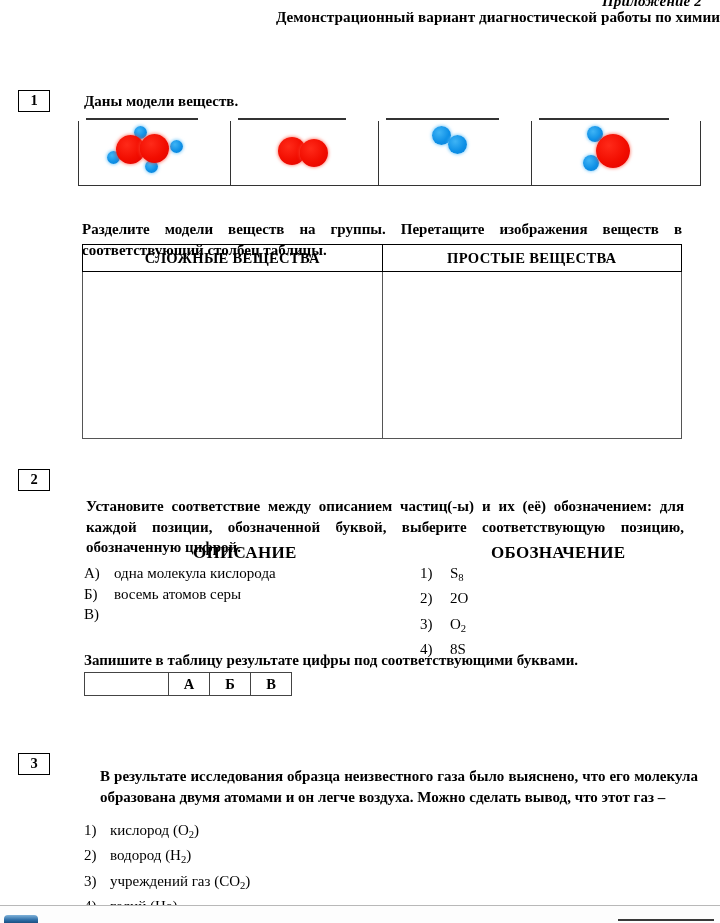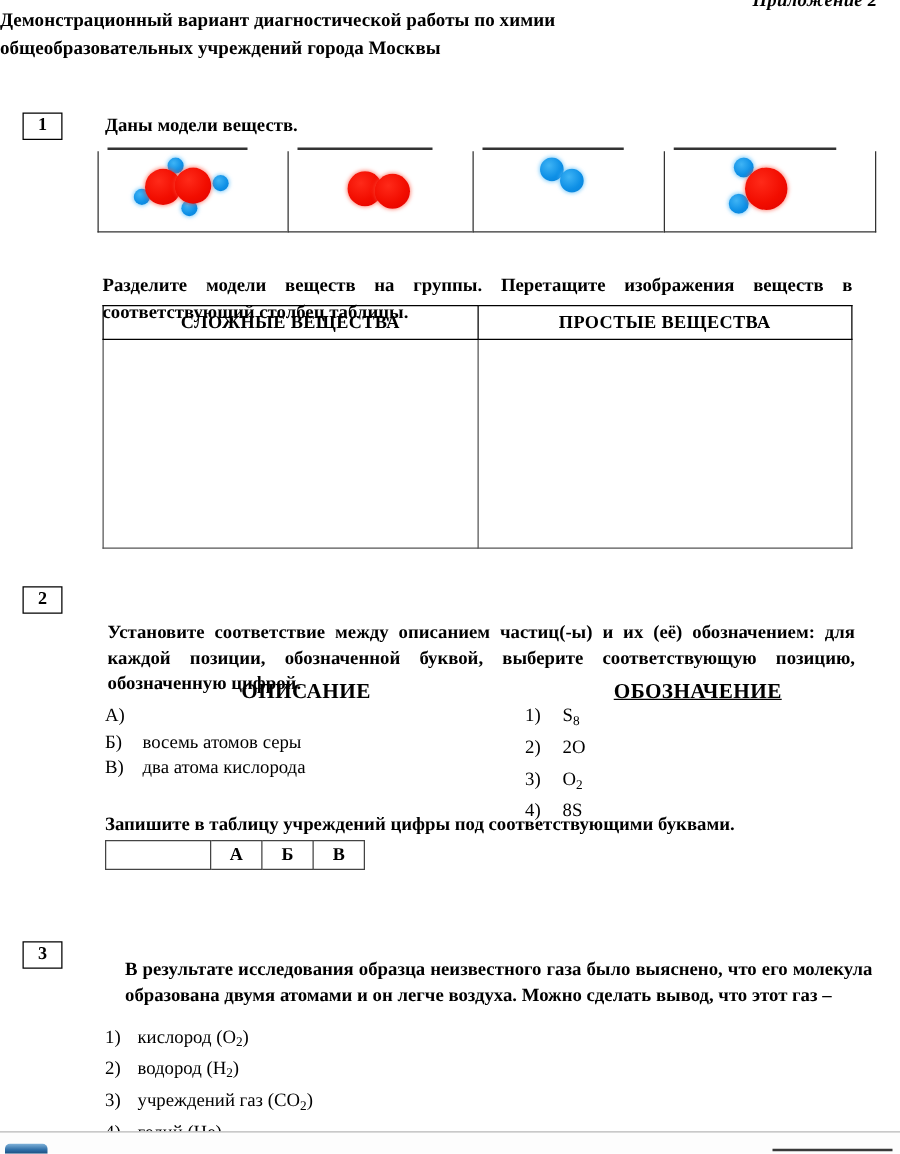--- a/index.html
+++ b/index.html
@@ -26,21 +26,21 @@
     font-weight: bold;
     font-size: 15px;
     letter-spacing: .2px;
     white-space: nowrap;
   }
   .doc-title {
     position: absolute;
     top: 6px;
     left: 0;
     width: 720px;
-    text-align: left;
+    text-align: right;
     font-weight: bold;
     font-size: 15.2px;
     line-height: 21.5px;
     letter-spacing: .05px;
   }
   .doc-title div { white-space: nowrap; }
 
   
   .task-num {
     position: absolute;
@@ -217,21 +217,20 @@
     background: #3a3a3a;
   }
 </style>
 </head>
 <body>
 
 <div class="appendix">Приложение 2</div>
 
 <div class="doc-title">
   <div>Демонстрационный вариант диагностической работы по химии</div>
-  <div>общеобразовательных учреждений города Москвы</div>
 </div>
 
 <div class="task-num" style="left:18px; top:90px;">1</div>
 <div class="task-body" style="left:84px; top:91px; width:600px;">Даны модели веществ.</div>
 
 <div id="model-strip">
 
   <div class="model-cell" style="left:0px; width:152px;">
     <div class="edge-t"></div>
     <div class="edge-l"></div>
@@ -291,33 +290,33 @@
     <td></td>
     <td></td>
   </tr>
 </tbody>
   </table>
 
 <div class="task-num" style="left:18px; top:469px;">2</div>
 <div class="task-body justified" style="left:86px; top:480px; width:598px;">Установите соответствие между описанием частиц(-ы) и их (её) обозначением: для каждой позиции, обозначенной буквой, выберите соответствующую позицию, обозначенную цифрой.</div>
 
 <div class="match-head" style="left:193px; top:543px;">ОПИСАНИЕ</div>
-<div class="match-head" style="left:491px; top:543px;text-decoration:underline;">ОБОЗНАЧЕНИЕ</div>
+<div class="match-head" style="left:491px; top:543px;">ОБОЗНАЧЕНИЕ</div>
 
 <div class="match-list" style="left:84px; top:563px;">
   <div class="row">
     <span class="key">А)</span>
+    <span class="val">одна молекула кислорода</span>
   </div>
   <div class="row">
     <span class="key">Б)</span>
     <span class="val">восемь атомов серы</span>
   </div>
   <div class="row">
     <span class="key">В)</span>
-    <span class="val">два атома кислорода</span>
   </div>
 </div>
 
 <div class="match-list" style="left:420px; top:563px;">
   <div class="row">
     <span class="key">1)</span>
     <span class="val"><span>S</span><sub>8</sub><span></span></span>
   </div>
   <div class="row">
     <span class="key">2)</span>
@@ -326,21 +325,21 @@
   <div class="row">
     <span class="key">3)</span>
     <span class="val"><span>O</span><sub>2</sub><span></span></span>
   </div>
   <div class="row">
     <span class="key">4)</span>
     <span class="val"><span>8S</span><sub></sub><span></span></span>
   </div>
 </div>
 
-<div class="task-body" style="left:84px; top:650px; width:600px;">Запишите в таблицу учреждений цифры под соответствующими буквами.</div>
+<div class="task-body" style="left:84px; top:650px; width:600px;">Запишите в таблицу результате цифры под соответствующими буквами.</div>
 
 <table id="answer-table">
   <tbody>
       <tr>
     <td class="label-col"></td>
     <td class="letter-col">А</td>
     <td class="letter-col">Б</td>
     <td class="letter-col">В</td>
   </tr>
 </tbody>

